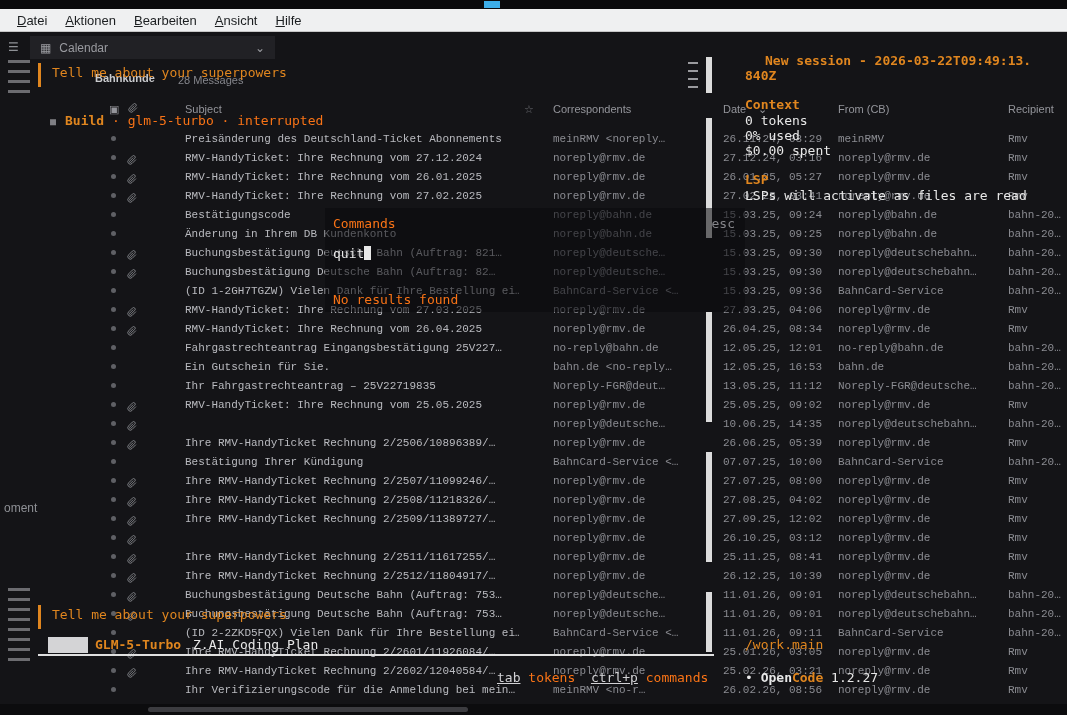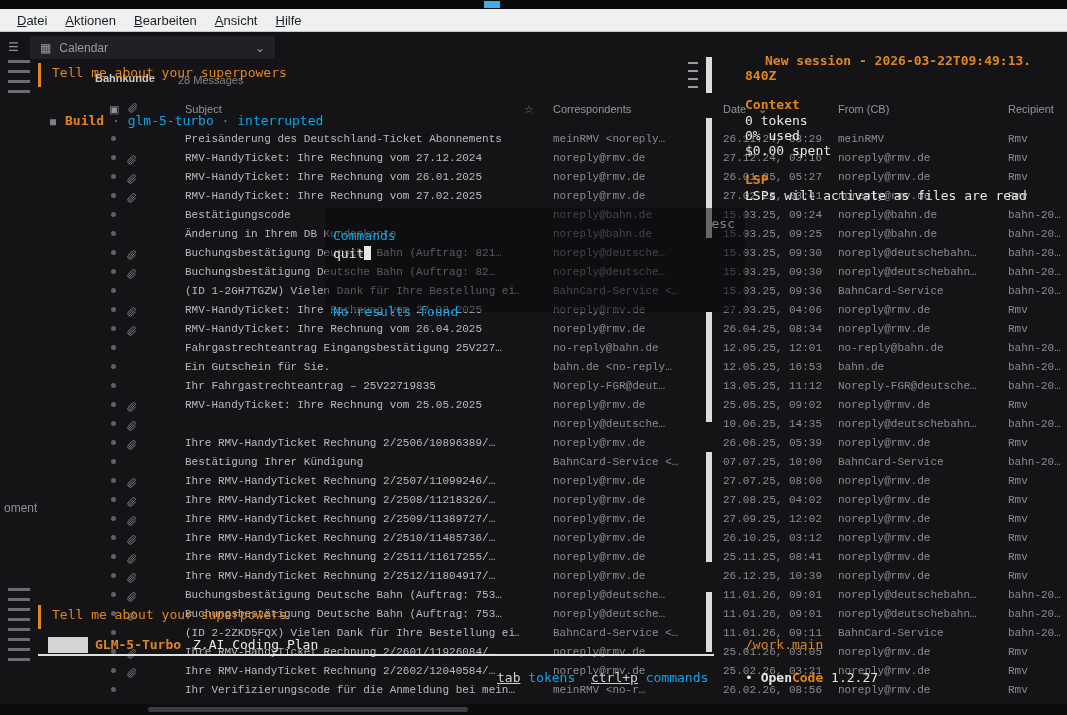--- a/index.html
+++ b/index.html
@@ -36,21 +36,21 @@
   .dot{position:absolute;left:111px;top:7px;width:5px;height:5px;border-radius:50%;background:#5f6065;}
   .clip{position:absolute;left:127px;top:4px;width:11px;height:11px;}
   .folder-fragment{position:absolute;left:4px;top:469px;font-size:12px;color:#8e9095;}
   .bottom-strip{position:absolute;left:0;top:672px;width:1067px;height:11px;background:#0c0c0e;}
   .hthumb{position:absolute;left:148px;top:675px;width:320px;height:5px;background:#3c3c40;border-radius:3px;}
   
   .term{position:absolute;inset:0;font-family:"DejaVu Sans Mono",monospace;font-size:13px;color:#d8d8da;}
   .t{position:absolute;white-space:pre;}
   .acc{color:var(--accent);}
   .accb{color:var(--accent);font-weight:bold;}
-  .dim{color:#0ea5e9;margin-top:12px;}
+  .dim{color:#f97316;}
   .bright{color:#e8e8e8;}
   .ubar{position:absolute;left:38px;width:3px;height:24px;background:var(--accent);}
   .dash{position:absolute;left:8px;width:22px;height:3px;background:#6c6c70;}
   .tick{position:absolute;left:688px;width:10px;height:2px;background:#9a9a9e;}
   .vseg{position:absolute;left:706px;width:6px;background:#dcdcdc;}
   .palette{position:absolute;left:325px;top:176px;width:420px;height:104px;background:rgba(10,10,13,0.55);}
   .cursor{display:inline-block;width:7px;height:14px;background:#e8e8e8;vertical-align:-2px;}
   .logo-block{position:absolute;left:48px;top:605px;width:40px;height:16px;background:#d4d4d6;}
   .input-line{position:absolute;left:38px;top:622px;width:676px;height:2px;background:#e0e0e0;}
   .key{color:#d2d2d5;text-decoration:underline;}
@@ -344,21 +344,20 @@
     <span class="cell c-from">noreply@rmv.de</span>
     <span class="cell c-recip">Rmv</span>
   </div>
           <div class="mrow">
     <span class="dot"></span>
     <span class="clip">
       <svg width="10" height="10" viewBox="0 0 24 24">
                 <path d="M21.44 11.05l-9.19 9.19a6 6 0 0 1-8.49-8.49l9.19-9.19a4 4 0 0 1 5.66 5.66l-9.2 9.19a2 2 0 0 1-2.83-2.83l8.49-8.48" fill="none" stroke="#8e9095" stroke-width="2"></path>
               </svg>
     </span>
-    <span class="cell c-subject">Ihre RMV-HandyTicket Rechnung 2/2510/11485736/…</span>
     <span class="cell c-corr">noreply@rmv.de</span>
     <span class="cell c-date">26.10.25, 03:12</span>
     <span class="cell c-from">noreply@rmv.de</span>
     <span class="cell c-recip">Rmv</span>
   </div>
           <div class="mrow">
     <span class="dot"></span>
     <span class="clip">
       <svg width="10" height="10" viewBox="0 0 24 24">
                 <path d="M21.44 11.05l-9.19 9.19a6 6 0 0 1-8.49-8.49l9.19-9.19a4 4 0 0 1 5.66 5.66l-9.2 9.19a2 2 0 0 1-2.83-2.83l8.49-8.48" fill="none" stroke="#8e9095" stroke-width="2"></path>

